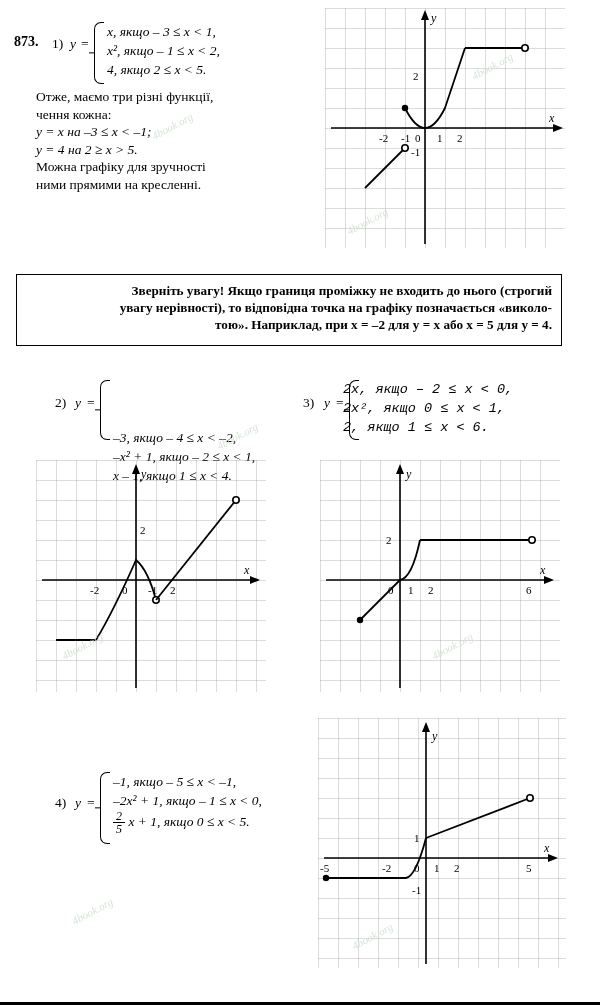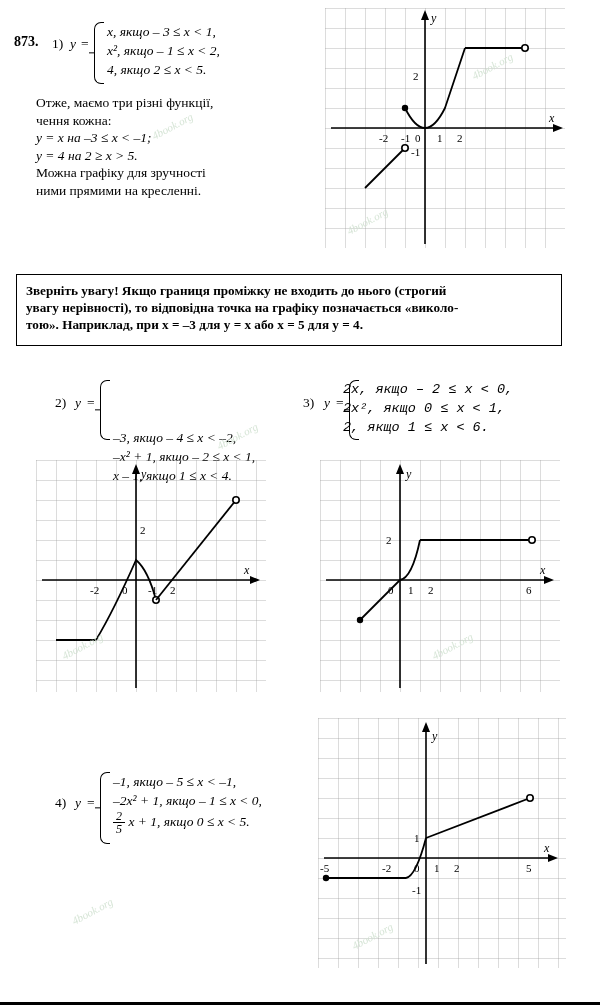--- a/index.html
+++ b/index.html
@@ -39,21 +39,21 @@
   
   .para{position:absolute;font-size:13.5px;line-height:17.5px;}
 
   
   #notebox{
     position:absolute;left:16px;top:274px;width:546px;height:72px;
     border:1.6px solid #000;
     box-sizing:border-box;
   }
   #notebox .inner{
-    padding:7px 9px 0 9px;font-size:13.2px;line-height:17px;font-weight:bold;
+    padding:7px 9px 0 9px;font-size:13.2px;line-height:17px;font-weight:bold;text-align:right;
   }
 
   
   .graph{position:absolute;}
   .graph svg{display:block;}
 
   
   .wm{position:absolute;color:#cfe0cf;font-size:11px;font-style:italic;
       transform:rotate(-28deg);opacity:.85;pointer-events:none;white-space:nowrap;}
   .bottomline{position:absolute;left:0;bottom:0;width:600px;height:3px;background:#000;}
@@ -68,21 +68,21 @@
   <div style="position:absolute;left:70px;top:36px;font-style:italic;font-size:13.5px;">y</div>
   <div style="position:absolute;left:81px;top:36px;font-size:13.5px;">=</div>
 
   <div class="cbrace" style="left:94px;top:22px;height:60px;"></div>
   <div class="sysbox" style="left:107px;top:22px;">
     <div class="sysrow it">x, якщо – 3 ≤ x &lt; 1,</div>
     <div class="sysrow it">x², якщо – 1 ≤ x &lt; 2,</div>
     <div class="sysrow it">4, якщо 2 ≤ x &lt; 5.</div>
   </div>
 
-  <div class="para" style="left:36px;top:94px;width:270px;">
+  <div class="para" style="left:36px;top:88px;width:270px;">
     <div>Отже, маємо три різні функції,</div>
     <div>чення кожна:</div>
     <div class="it">y = x на –3 ≤ x &lt; –1;</div>
     <div class="it">y = 4 на 2 ≥ x &gt; 5.</div>
     <div>Можна графіку для зручності</div>
     <div>ними прямими на кресленні.</div>
   </div>
 
   <div class="graph" style="left:325px;top:8px;">
     <svg width="240" height="240" viewBox="0 0 240 240">
@@ -116,21 +116,21 @@
 
       <line x1="140" y1="40" x2="200" y2="40" stroke="#000" stroke-width="1.8"></line>
       <circle cx="200" cy="40" r="3.2" fill="#fff" stroke="#000" stroke-width="1.6"></circle>
     </svg>
   </div>
 
   <div id="notebox">
     <div class="inner">
       <div>Зверніть увагу! Якщо границя проміжку не входить до нього (строгий</div>
       <div>увагу нерівності), то відповідна точка на графіку позначається «виколо-</div>
-      <div>тою». Наприклад, при x = –3 для y = x або x = 5 для y = 4.</div>
+      <div>тою». Наприклад, при x = –2 для y = x або x = 5 для y = 4.</div>
     </div>
   </div>
 
   <div style="position:absolute;left:55px;top:395px;font-size:13.5px;">2)</div>
   <div style="position:absolute;left:75px;top:395px;font-style:italic;font-size:13.5px;">y</div>
   <div style="position:absolute;left:87px;top:395px;font-size:13.5px;">=</div>
   <div class="cbrace" style="left:100px;top:380px;height:58px;"></div>
   <div class="sysbox" style="left:113px;top:380px;margin-top:48px;">
     <div class="sysrow it">–3, якщо – 4 ≤ x &lt; –2,</div>
     <div class="sysrow it">–x² + 1, якщо – 2 ≤ x &lt; 1,</div>

